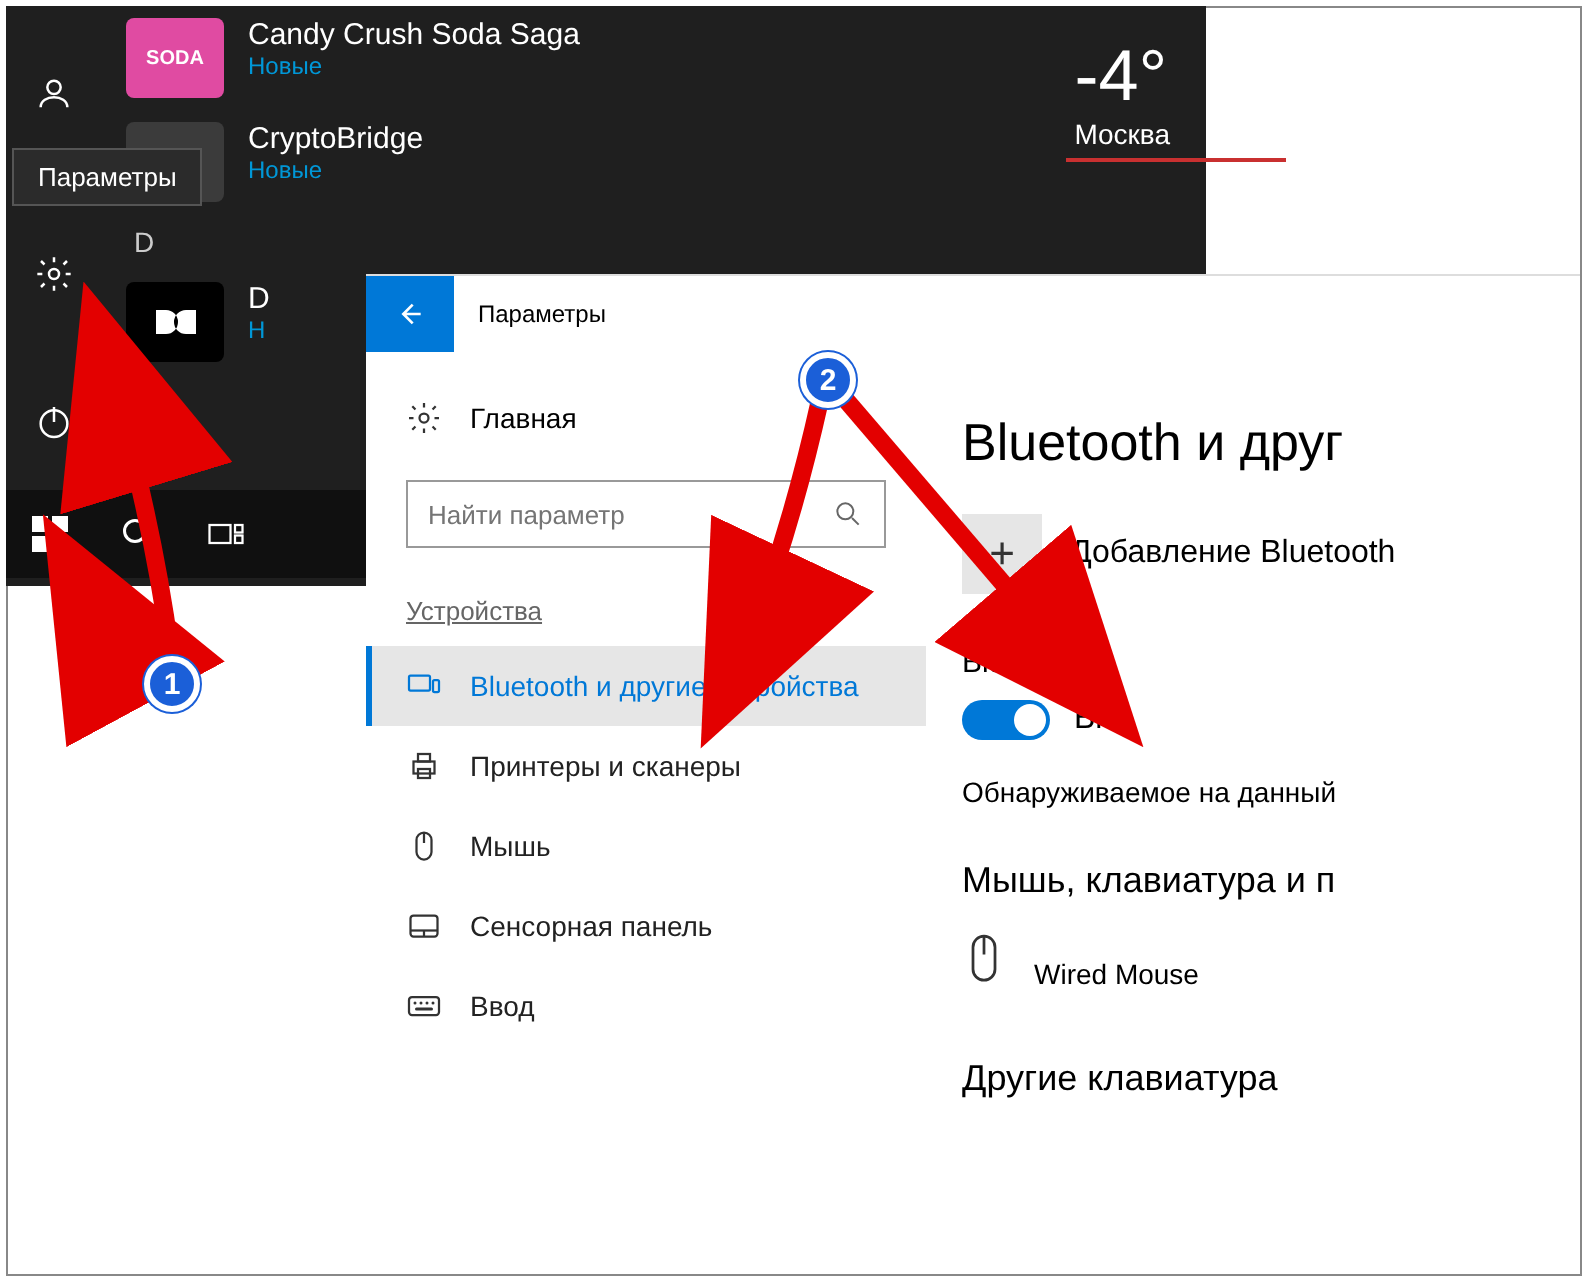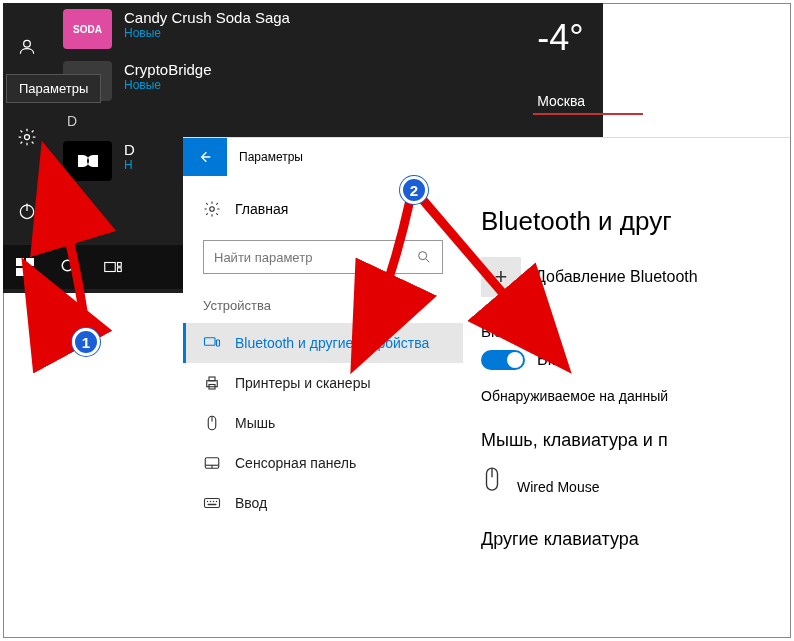--- a/index.html
+++ b/index.html
@@ -13,42 +13,42 @@
   .sm-left-btn svg { width: 20px; height: 20px; }
   .sm-apps { position: absolute; left: 48px; top: 0; right: 0; }
   .sm-app { display: flex; align-items: flex-start; padding: 6px 12px; gap: 12px; height: 52px; }
   .sm-app-icon { width: 49px; height: 40px; border-radius: 4px; display: flex; align-items: center; justify-content: center; font-size: 10px; font-weight: bold; }
   .sm-app-title { font-size: 15px; color: #fff; }
   .sm-app-sub { font-size: 12px; color: #0097d7; }
   .sm-letter { padding: 6px 16px; font-size: 14px; color: #ccc; }
   .tooltip { position: absolute; left: 6px; top: 74px; background: #2b2b2b; color: #fff; padding: 6px 12px; font-size: 13px; border: 1px solid #555; z-index: 5; }
   .weather { position: absolute; right: 18px; top: 14px; text-align: left; }
   .weather-temp { font-size: 36px; font-weight: 200; color: #fff; }
-  .weather-city { font-size: 14px; color: #fff; margin-top: 34px; }
+  .weather-city { font-size: 14px; color: #fff; }
   .weather-line { position: absolute; bottom: -6px; left: -4px; width: 110px; height: 2px; background: #c93030; }
 
   
   .taskbar { position: absolute; left: 3px; top: 245px; height: 44px; width: 180px; background: #101010; display: flex; align-items: center; }
   .taskbar-btn { width: 44px; height: 44px; display: flex; align-items: center; justify-content: center; color: #fff; }
   .taskbar-btn svg { width: 18px; height: 18px; }
 
   
   .settings { position: absolute; left: 183px; top: 137px; right: 4px; bottom: 4px; background: #fff; color: #000; border-top: 1px solid #ddd; }
   .settings-title { height: 38px; display: flex; align-items: center; background: #fff; }
   .back-btn { width: 44px; height: 38px; background: #0078d7; display: flex; align-items: center; justify-content: center; }
   .back-btn svg { width: 16px; height: 16px; stroke: #fff; fill: none; }
   .settings-title-text { font-size: 12px; padding-left: 12px; color: #000; }
   .settings-body { display: flex; height: calc(100% - 38px); }
   .settings-left { width: 280px; padding: 16px 0 0 0; }
   .home-row { display: flex; align-items: center; gap: 14px; padding: 8px 20px; font-size: 14px; text-align: center; }
   .home-row svg { width: 18px; height: 18px; }
   .search-box { margin: 14px 20px 18px 20px; height: 34px; border: 1px solid #999; display: flex; align-items: center; padding: 0 10px; background: #fff; }
   .search-box input { border: none; outline: none; flex: 1; font-size: 13px; color: #666; background: transparent; }
   .search-box svg { width: 16px; height: 16px; }
-  .cat-header { padding: 6px 20px 10px 20px; font-size: 13px; color: #666; }
+  .cat-header { padding: 6px 20px 10px 20px; font-size: 13px; color: #666; text-decoration: underline; }
   .nav-item { display: flex; align-items: center; gap: 14px; padding: 11px 20px; font-size: 14px; color: #222; }
   .nav-item.active { color: #0078d7; background: #e6e6e6; border-left: 3px solid #0078d7; padding-left: 17px; }
   .nav-item svg { width: 18px; height: 18px; flex-shrink: 0; }
   .settings-right { flex: 1; padding: 30px 0 0 18px; }
   .hdr1 { font-size: 26px; font-weight: 400; margin-bottom: 20px; }
   .add-row { display: flex; align-items: center; gap: 14px; margin-bottom: 26px; }
   .add-btn { width: 40px; height: 40px; background: #e6e6e6; display: flex; align-items: center; justify-content: center; font-size: 22px; color: #333; }
   .sub-hdr { font-size: 15px; margin-bottom: 10px; }
   .toggle-row { display: flex; align-items: center; gap: 12px; margin-bottom: 18px; }
   .toggle { width: 44px; height: 20px; background: #0078d7; border-radius: 10px; position: relative; }

